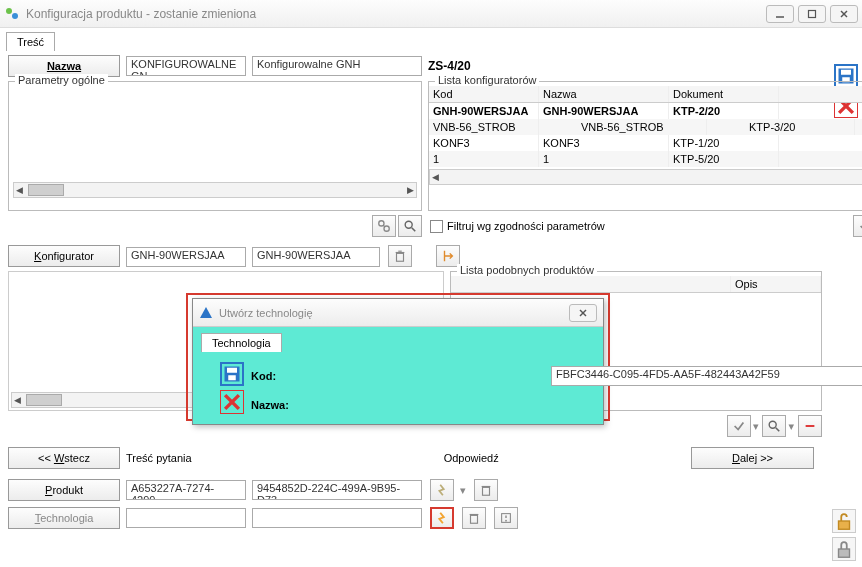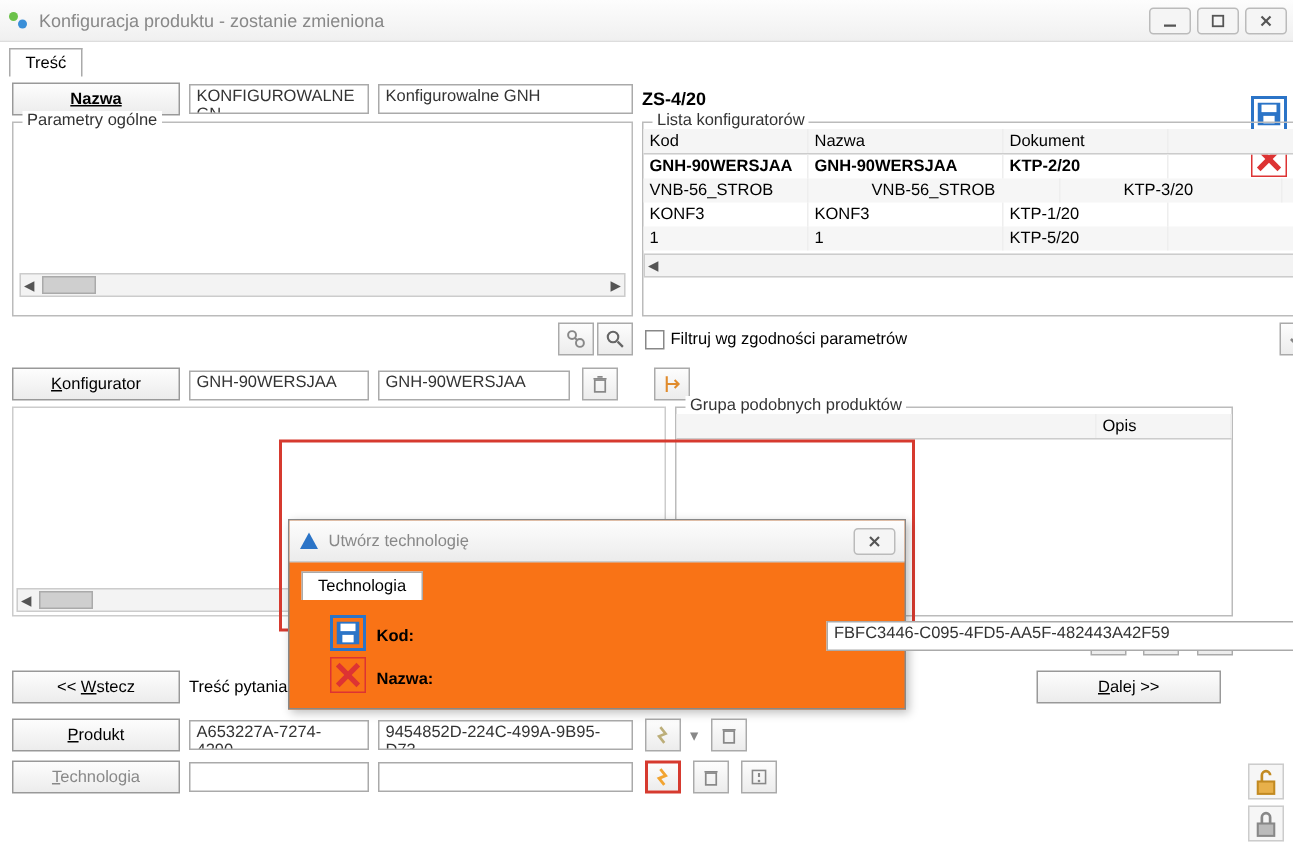--- a/index.html
+++ b/index.html
@@ -45,21 +45,21 @@
 .iconbtn { width: 24px; height: 22px; border: 1px solid #aaa; background: linear-gradient(#fdfdfd,#ececec); display: inline-flex; align-items: center; justify-content: center; margin-left: 2px; }
 .iconbtn svg { width: 14px; height: 14px; }
 
 .cfg2cols { grid-template-columns: 110px 130px 110px auto; }
 .cfg3cols { grid-template-columns: 280px 1fr; }
 
 .checkbox-row { display: flex; align-items: center; gap: 4px; padding: 4px 2px; }
 .checkbox { width: 13px; height: 13px; border: 1px solid #888; background: #fff; }
 
 .modal-outline { position: absolute; border: 2px solid #d63a2f; z-index: 5; pointer-events: none; }
-.dialog { position: absolute; z-index: 10; background: #f97316; border: 1px solid #888; box-shadow: 2px 2px 6px rgba(0,0,0,0.25); margin-top: 48px; }
+.dialog { position: absolute; z-index: 10; background: #5eead4; border: 1px solid #888; box-shadow: 2px 2px 6px rgba(0,0,0,0.25); }
 .dialog .dlg-title { height: 28px; background: linear-gradient(#fdfdfd,#ececec); display: flex; align-items: center; padding: 0 6px; color: #888; border-bottom: 1px solid #ccc; }
 .dialog .dlg-title .tri { width: 14px; height: 14px; margin-right: 6px; }
 .dlg-tabs { display: flex; padding: 6px 8px 0 8px; }
 .dlg-tab { padding: 3px 10px; border: 1px solid #aaa; border-bottom: none; background: #fff; }
 .dlg-body { padding: 10px 10px 10px 10px; display: grid; grid-template-columns: 48px 300px auto; row-gap: 6px; align-items: center; }
 .dlg-body .lbl { font-weight: bold; }
 .dlg-side { display: flex; flex-direction: column; gap: 4px; align-items: center; margin-left: 10px; }
 .dlg-save { width: 24px; height: 24px; border: 2px solid #2b74c7; display: flex; align-items: center; justify-content: center; }
 .dlg-del { width: 24px; height: 24px; border: 1px solid #d33; display: flex; align-items: center; justify-content: center; }
 
@@ -261,21 +261,21 @@
       <div class="half-box" style="height:140px;position:relative">
         <div class="hscroll" style="position:absolute;bottom:2px;left:2px;right:2px">
             <span class="sarrow">◀</span>
             <div class="thumb"></div>
             <span class="sarrow">▶</span>
           </div>
       </div>
     </div>
     <div style="flex:1;padding-right:32px">
       <div class="fieldset" style="height:140px;margin-top:0">
-        <div class="legend">Grupa podobnych produktów</div>
+        <div class="legend">Lista podobnych produktów</div>
         <div class="fs-body" style="padding:4px 0 0 0">
           <div class="grid-head cfg3cols">
             <div class="cell"></div>
             <div class="cell">Opis</div>
           </div>
         </div>
       </div>
       <div class="toolbar-right" style="margin-top:4px">
         <div class="iconbtn">
             <svg viewBox="0 0 16 16">

